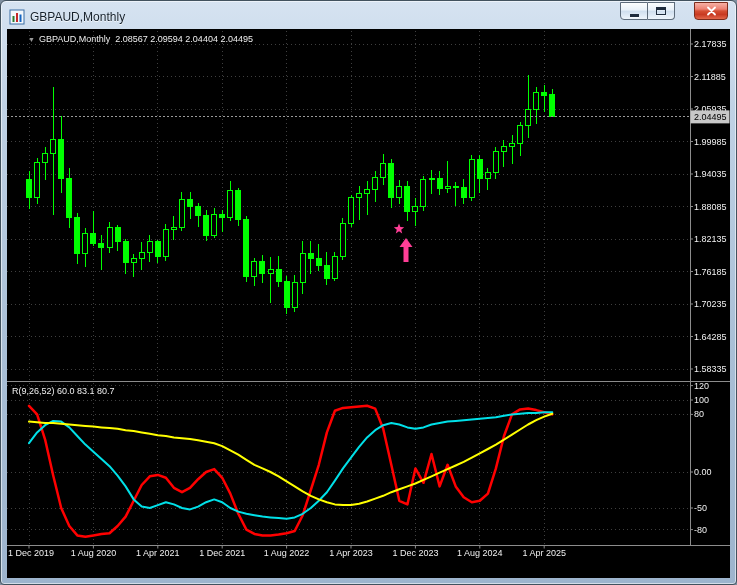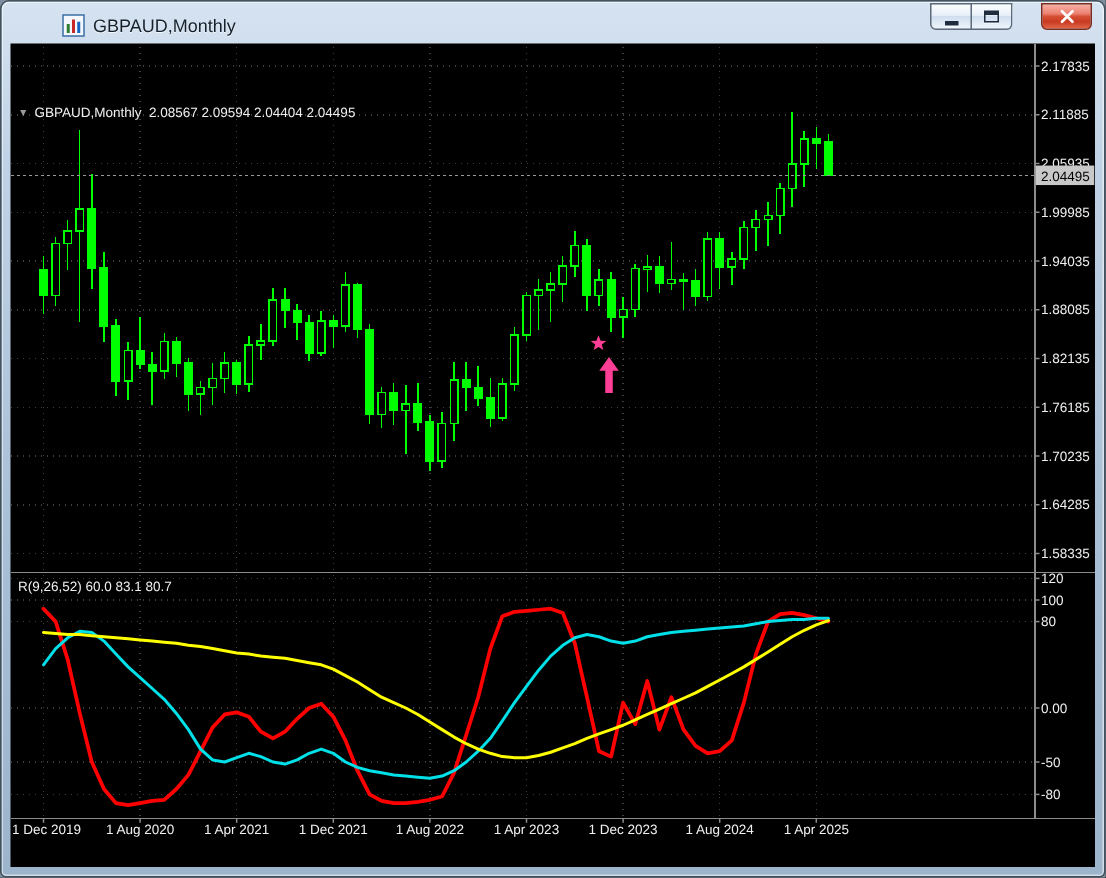--- a/index.html
+++ b/index.html
@@ -5,21 +5,21 @@
   * { box-sizing: border-box; }
   html,body { margin:0; padding:0; width:737px; height:585px; overflow:hidden;
               font-family:"Liberation Sans", sans-serif; background:#7f8f9f; }
 
   .window { position:absolute; inset:0; border:1px solid #42525e;
             border-radius:6px 6px 4px 4px;
             background:linear-gradient(180deg,#d6e3f1 0%,#c0d2e5 18%,#a9bfd6 60%,#9db4cd 100%);
             box-shadow: inset 0 0 0 1px rgba(255,255,255,.55); }
 
   .titlebar { position:relative; height:28px; display:flex; align-items:center;
-              padding:16px 8px; border-radius:6px 6px 0 0;margin-left:32px; }
+              padding:16px 8px; border-radius:6px 6px 0 0; }
   .app-icon { width:16px; height:16px; display:inline-flex; }
   .title { margin-left:5px; font-size:12px; color:#15202b;
            text-shadow:0 1px 0 rgba(255,255,255,.75); }
 
   .controls { position:absolute; top:1px; right:8px; display:flex; }
   .btn { height:18px; display:flex; align-items:center; justify-content:center;
          border:1px solid #5d6b7a; cursor:default; }
   .btn.min { width:28px; border-radius:0 0 0 4px;
              background:linear-gradient(#fbfdfe 0%,#e8f0f8 45%,#cfdeee 50%,#eef5fc 100%); }
   .btn.max { width:27px; border-left:none; border-radius:0 0 4px 0; margin-right:19px;
@@ -29,22 +29,22 @@
   .glyph-min { width:9px; height:3px; background:#1f2c3d; margin-top:8px;
                box-shadow:0 1px 0 rgba(255,255,255,.6); }
   .glyph-max { width:10px; height:8px; border:1px solid #1f2c3d; border-top:3px solid #1f2c3d;
                box-shadow:0 1px 0 rgba(255,255,255,.5); }
 
   .client { position:absolute; left:6px; right:6px; top:28px; bottom:6px;
             background:#000; overflow:hidden; }
   svg { display:block; }
   svg text { font-family:"Liberation Sans", sans-serif; }
 
-  .ohlc { position:absolute; left:5px; top:5px; font-size:9px; color:#efefef;
-          display:flex; align-items:center; gap:4px; white-space:pre;margin-top:36px; }
+  .ohlc { position:absolute; left:21px; top:5px; font-size:9px; color:#efefef;
+          display:flex; align-items:center; gap:4px; white-space:pre; }
   .tri { color:#9a9a9a; font-size:7px; line-height:1; }
   .ind-label { position:absolute; left:5px; top:357px; font-size:9px; color:#efefef; }
 </style>
 </head>
 <body>
 
 <div class="window">
   <div class="titlebar">
     <span class="app-icon">
       <svg width="16" height="16" viewBox="0 0 16 16">

